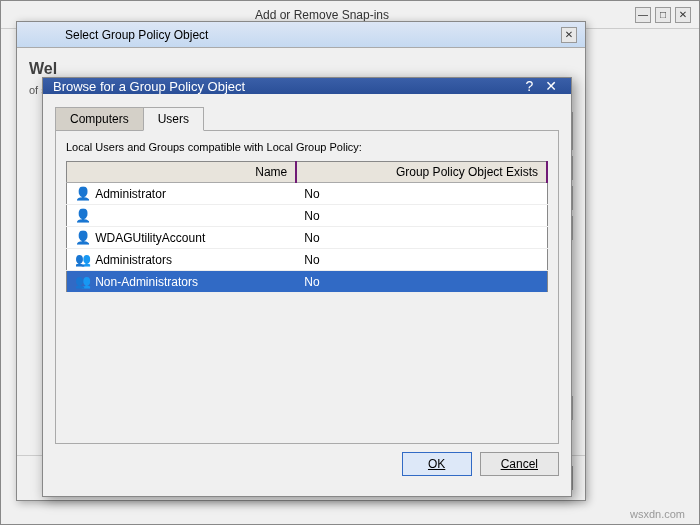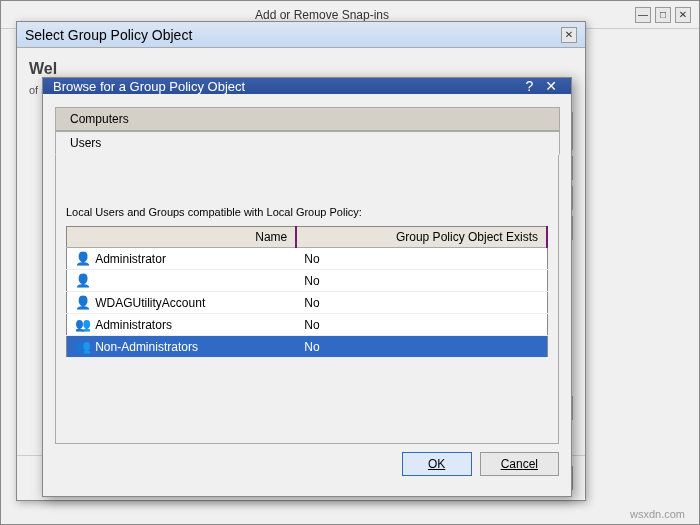--- a/index.html
+++ b/index.html
@@ -74,22 +74,23 @@
       background: linear-gradient(to bottom, #dce6f5, #c5d9f1);
       height: 26px;
       display: flex;
       align-items: center;
       padding: 0 8px;
       border-bottom: 1px solid #aaa;
     }
 
     .middle-titlebar-title {
       flex: 1;
-      font-size: 14px;
+      font-size: 12px;
       color: #000;
+      margin-left: 40px;
     }
 
     .middle-titlebar-controls {
       display: flex;
       gap: 2px;
     }
 
     .middle-content {
       padding: 12px;
       display: flex;
@@ -167,21 +168,20 @@
       display: flex;
       flex-direction: column;
       height: calc(100% - 28px);
     }
 
     
     .tabs {
       display: flex;
       margin-bottom: 0;
       margin-top: 4px;
-      flex-direction: column;
     }
 
     .tab {
       padding: 4px 14px;
       border: 1px solid #aaa;
       background: #d4d0c8;
       font-size: 12px;
       cursor: pointer;
       margin-right: -1px;
       position: relative;
@@ -199,21 +199,20 @@
       background: #f0f0f0;
       padding: 10px;
       flex: 1;
       position: relative;
     }
 
     .tab-description {
       font-size: 11px;
       margin-bottom: 8px;
       color: #000;
-      margin-top: 41px;
     }
 
     
     .policy-table {
       width: 100%;
       border: 1px solid #888;
       border-collapse: collapse;
       background: white;
       font-size: 12px;
     }

